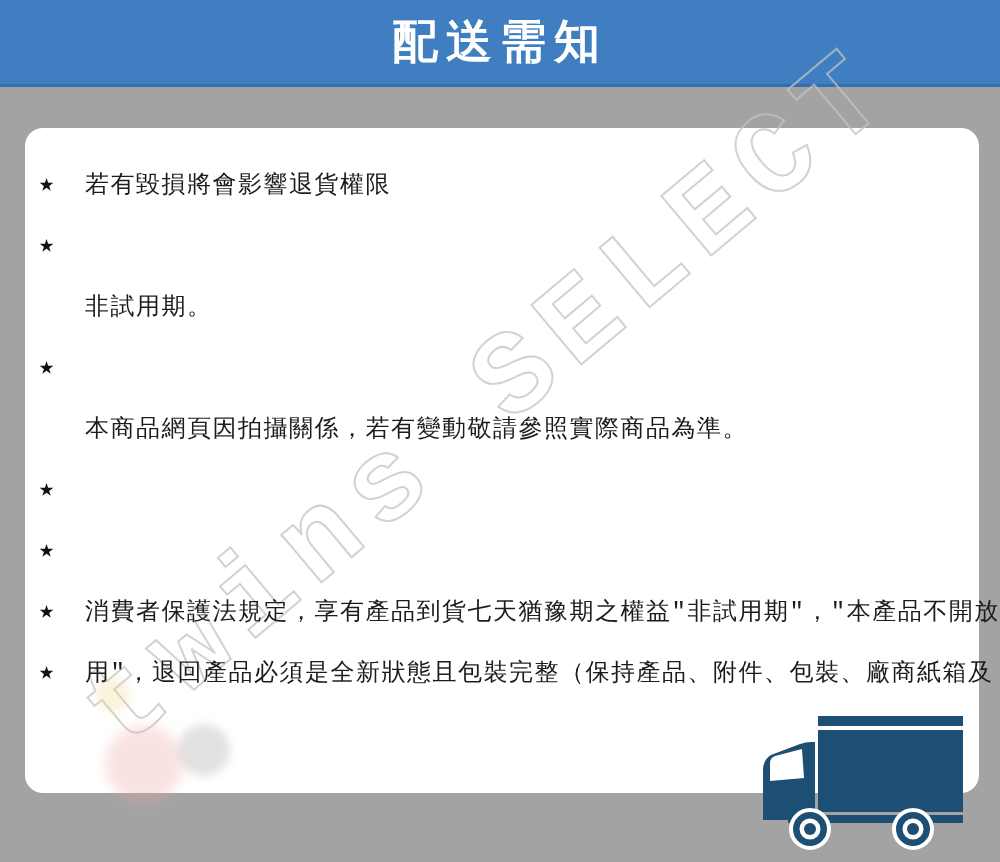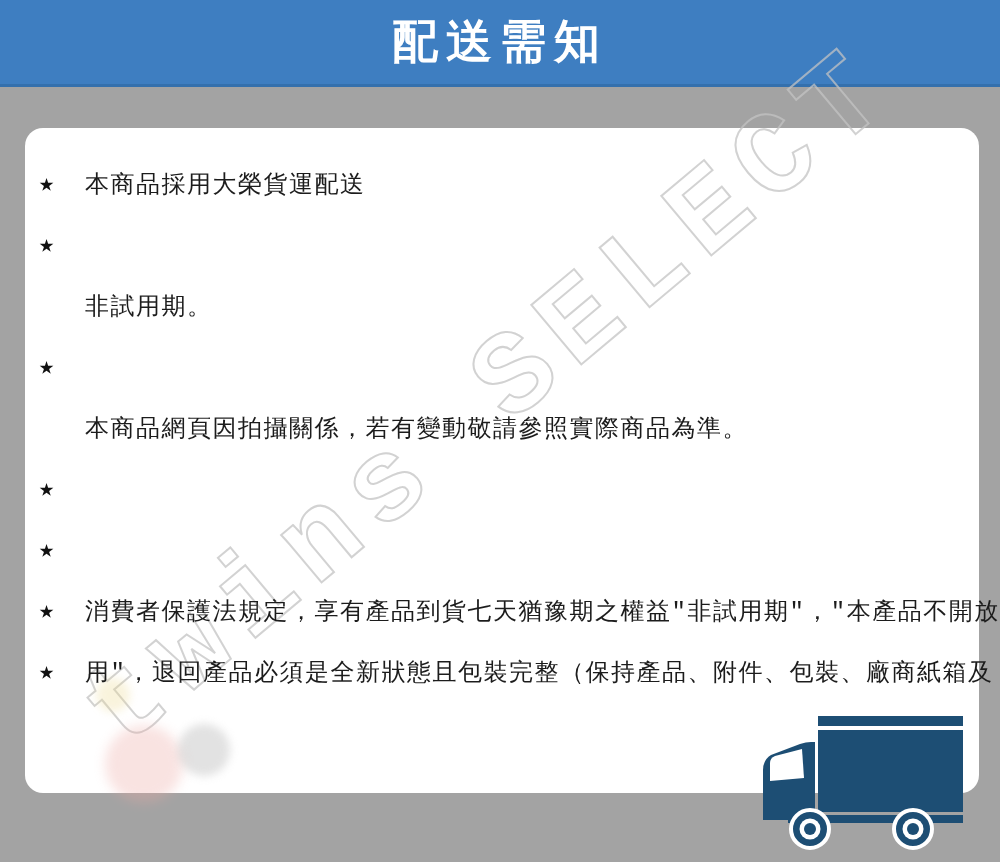--- a/index.html
+++ b/index.html
@@ -57,21 +57,21 @@
 <div class="page">
 
   <div class="header">
     <div class="header-title">配送需知</div>
   </div>
 
   <div class="card" id="notice-card">
 
       <div class="row">
         <span class="star">★</span>
-        <span class="row-text">本商品採用大榮貨運配送</span>
+        <span class="row-text">若有毀損將會影響退貨權限</span>
       </div>
 
       <div class="row">
         <span class="star">★</span>
       </div>
 
       <div class="row">
         <span class="star hidden">★</span>
         <span class="row-text">非試用期。</span>
       </div>

